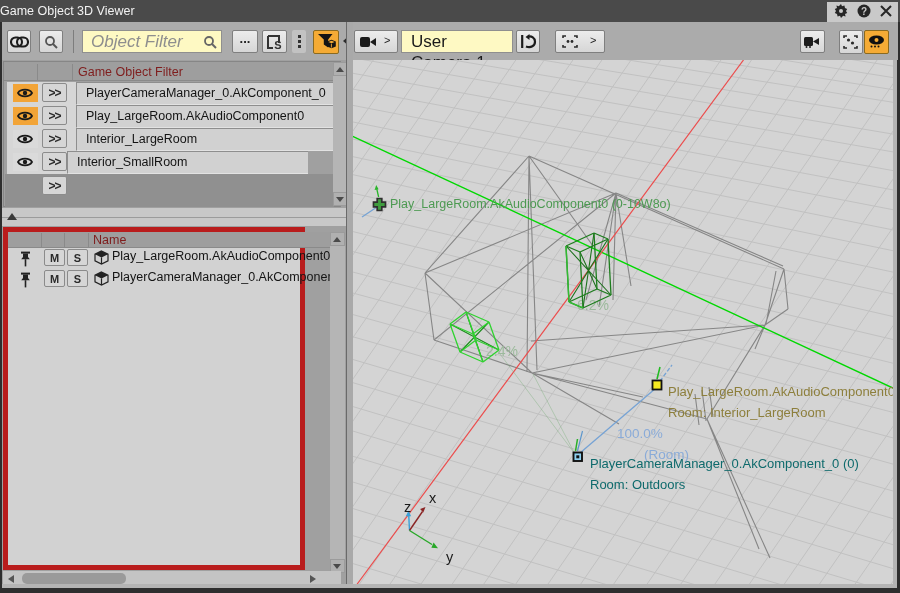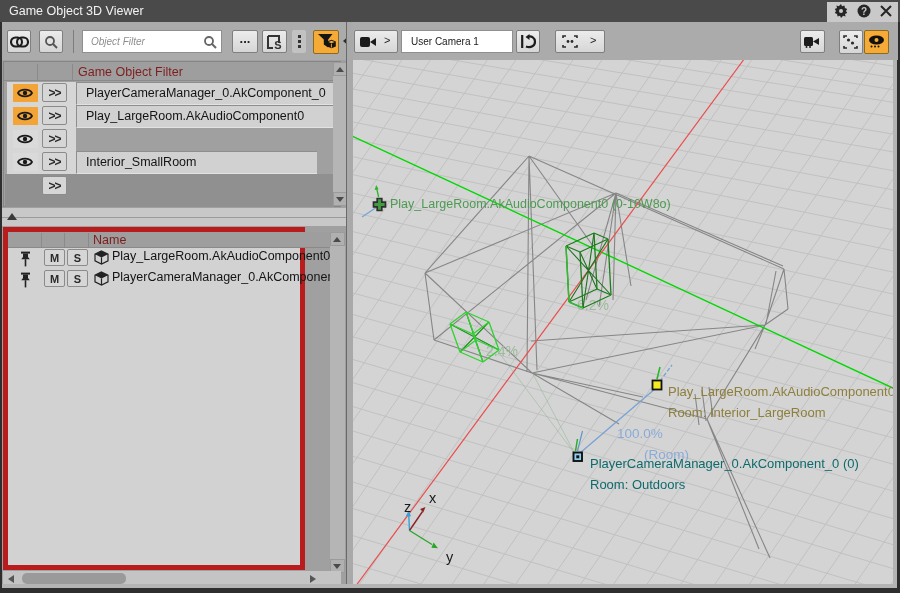--- a/index.html
+++ b/index.html
@@ -1,22 +1,22 @@
 <!DOCTYPE html>
 <html><head><meta charset="utf-8"><title>Game Object 3D Viewer</title>
 <style>
 *{margin:0;padding:0;box-sizing:border-box}
 html,body{width:900px;height:593px;background:#2e2e2e;font-family:"Liberation Sans",sans-serif;overflow:hidden}
 #win{position:relative;width:900px;height:593px;background:#2e2e2e}
 .abs{position:absolute}
-#title{left:0;top:0;width:900px;height:22px;background:#4a4a4a;color:#f2f2f2;font-size:12.5px;line-height:22px;padding-left:9px}
+#title{left:0;top:0;width:900px;height:22px;background:#4a4a4a;color:#f2f2f2;font-size:12.5px;line-height:22px;}
 #titlebox{left:827px;top:2px;width:71px;height:20px;background:#c9c9c9}
 #toolbar{left:2px;top:22px;width:896px;height:38px;background:#ababab}
 .btn{position:absolute;background:linear-gradient(#ececec,#d6d6d6);border:1px solid #7f7f7f;border-radius:2px}
-.fld{position:absolute;background:#ffffff;border:1px solid #8f8f8f;font-size:10px;color:#1a1a1a}
+.fld{position:absolute;background:#fef9c3;border:1px solid #8f8f8f;font-size:17px;color:#1a1a1a}
 #lpanel{left:2px;top:60px;width:344px;height:527px;background:#a0a0a0}
 #p1{position:absolute;left:1px;top:1px;width:338px;height:146px;background:#a0a0a0;border:1px solid #868686}
 #p2{position:absolute;left:1px;top:167px;width:302px;height:343px;background:#d2d2d2;border:5px solid #b91c1c}
 .hdrtxt{color:#7f1d1d;font-size:12.5px}
 .rowfld{position:absolute;background:#d1d1d1;border-top:1px solid #8e8e8e;border-bottom:1px solid #e2e2e2;border-left:1px solid #8e8e8e;font-size:12.5px;color:#141414;line-height:21px;padding-left:9px;white-space:nowrap;overflow:hidden}
 .gg{position:absolute;background:#d6d6d6;border:1px solid #8b8b8b;border-radius:2px;color:#2a2a2a;font-weight:bold;text-align:center}
 #viewport{left:353px;top:60px;width:540px;height:527px;background:#d4d4d4;overflow:hidden}
 .sbb{position:absolute;background:#b0b0b0;border:1px solid #9b9b9b}
 .tri{position:absolute;width:0;height:0}
 </style></head>
@@ -138,28 +138,29 @@
         </svg>
   <div class="gg" style="left:38px;top:44px;width:25px;height:19px;font-size:12px;line-height:18px;letter-spacing:-1px">&gt;&gt;</div>
   <div class="rowfld" style="left:72px;top:43px;width:257px;height:23px">Play_LargeRoom.AkAudioComponent0</div>
   <div class="abs" style="left:3px;top:66px;width:69px;height:23px;background:#d6d6d6"></div>
   <div class="abs" style="left:8.5px;top:67.5px;width:25px;height:18px;background:#dadada"></div>
   <svg class="abs" style="left:13px;top:71px" width="16" height="12" viewBox="0 0 16 12">
           <path d="M1 6C3.5 1.6 12.5 1.6 15 6C12.5 10.4 3.5 10.4 1 6Z" fill="none" stroke="#1a1a1a" stroke-width="1.8"></path>
           <circle cx="8" cy="6" r="2.2" fill="#1a1a1a"></circle>
         </svg>
   <div class="gg" style="left:38px;top:67px;width:25px;height:19px;font-size:12px;line-height:18px;letter-spacing:-1px">&gt;&gt;</div>
+  <div class="rowfld" style="left:72px;top:66px;width:257px;height:23px">Interior_LargeRoom</div>
   <div class="abs" style="left:3px;top:89px;width:69px;height:23px;background:#d6d6d6"></div>
   <div class="abs" style="left:8.5px;top:90.5px;width:25px;height:18px;background:#dadada"></div>
   <svg class="abs" style="left:13px;top:94px" width="16" height="12" viewBox="0 0 16 12">
           <path d="M1 6C3.5 1.6 12.5 1.6 15 6C12.5 10.4 3.5 10.4 1 6Z" fill="none" stroke="#1a1a1a" stroke-width="1.8"></path>
           <circle cx="8" cy="6" r="2.2" fill="#1a1a1a"></circle>
         </svg>
   <div class="gg" style="left:38px;top:90px;width:25px;height:19px;font-size:12px;line-height:18px;letter-spacing:-1px">&gt;&gt;</div>
-  <div class="rowfld" style="left:72px;top:89px;width:241px;height:23px">Interior_SmallRoom</div>
+  <div class="rowfld" style="left:63px;top:89px;width:241px;height:23px">Interior_SmallRoom</div>
   <div class="abs" style="left:1px;top:112px;width:329px;height:33px;background:#909090"></div>
   <div class="gg" style="left:38px;top:114px;width:25px;height:19px;font-size:12px;line-height:18px;letter-spacing:-1px">&gt;&gt;</div>
       <div class="abs" style="left:329px;top:0;width:15px;height:144px;background:#b5b5b5"></div>
       <div class="sbb" style="left:329px;top:0;width:15px;height:14px"></div>
       <div class="tri" style="left:332px;top:5px;border-left:4px solid transparent;border-right:4px solid transparent;border-bottom:5px solid #4a4a4a"></div>
       <div class="sbb" style="left:329px;top:130px;width:15px;height:14px"></div>
       <div class="tri" style="left:332px;top:135px;border-left:4px solid transparent;border-right:4px solid transparent;border-top:5px solid #4a4a4a"></div>
     </div>
     <div class="abs" style="left:0;top:148px;width:344px;height:18px;background:#c8c8c8"></div>
     <div class="abs" style="left:0;top:157px;width:344px;height:1px;background:#9b9b9b"></div>

